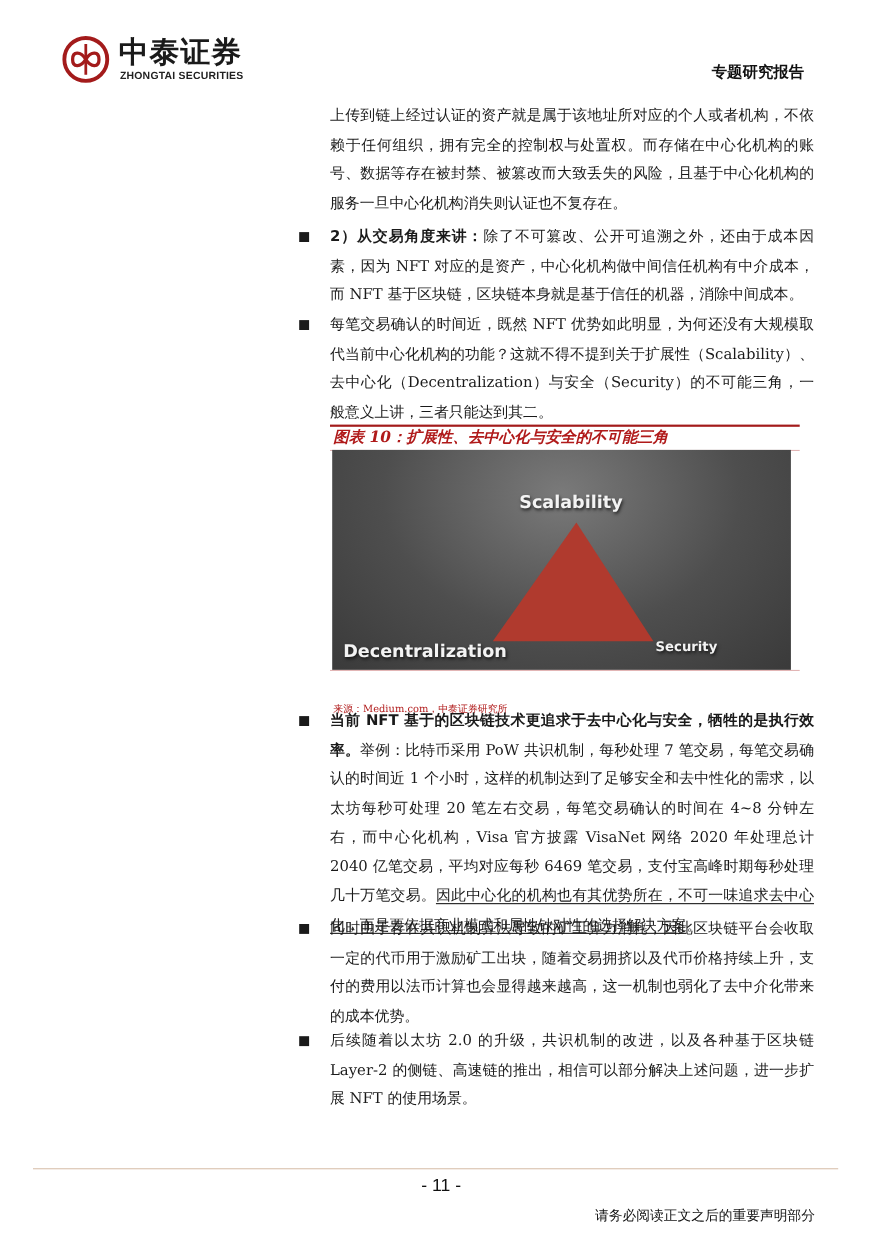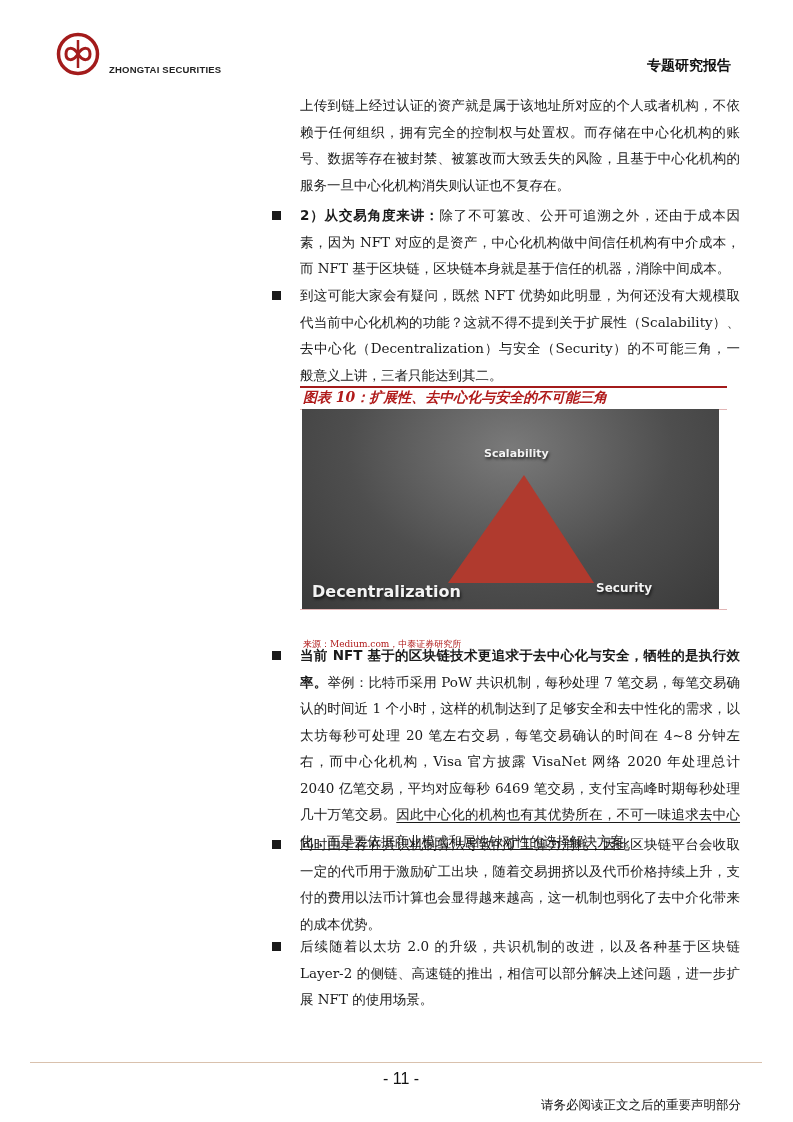--- a/index.html
+++ b/index.html
@@ -23,57 +23,58 @@
   .underline { text-decoration: underline; text-underline-offset: 3px; }
 
   
   .fig-top-line { left: 300px; top: 386px; width: 427px; height: 2px; background: #a31b1b; }
   .fig-title { left: 303px; top: 389px; font-size: 14px; font-weight: bold; font-style: italic; color: #b01a1a; font-family: "DejaVu Serif", serif; white-space: nowrap; }
   .fig-title-line { left: 300px; top: 409px; width: 427px; height: 1px; background: #e2b5b5; }
   .fig-img { left: 302px; top: 409px; width: 417px; height: 200px;
              background: radial-gradient(ellipse at 50% 20%, #7a7a7a 0%, #4e4e4e 55%, #3a3a3a 100%); overflow: hidden; }
   .tri { position: absolute; left: 0; top: 0; }
   .lbl { position: absolute; color: #f3f3f3; font-weight: bold; font-family: "DejaVu Sans", sans-serif; text-shadow: 1px 2px 3px rgba(0,0,0,0.7); white-space: nowrap; }
-  .lbl-top { left: 170px; top: 38px; font-size: 11px; margin-left: 12px; }
+  .lbl-top { left: 170px; top: 38px; font-size: 16px; }
   .lbl-left { left: 10px; top: 173px; font-size: 16px; }
   .lbl-right { left: 294px; top: 172px; font-size: 12px; }
   .fig-bottom-line { left: 300px; top: 609px; width: 427px; height: 1px; background: #e2b5b5; }
   .fig-source { left: 303px; top: 612px; font-size: 9px; color: #b01a1a; font-family: "DejaVu Serif", serif; white-space: nowrap; margin-top: 26px; }
 
   
   .footer-line { left: 30px; top: 1062px; width: 732px; height: 1px; background: #d9c1ad; }
   .page-num { left: 383px; top: 1070px; font-size: 16px; color: #111; font-family: "Liberation Sans", sans-serif; }
   .disclaimer { right: 52px; top: 1097px; font-size: 12.5px; font-weight: normal; color: #111; font-family: "DejaVu Serif", serif; }
 </style>
 </head>
 <body>
 
 <div class="abs logo">
   <svg class="logo-mark" viewBox="0 0 44 44">
     <circle cx="22" cy="22" r="19.5" fill="none" stroke="#a31b1b" stroke-width="3.5"></circle>
     <path d="M22 8 L22 36" stroke="#a31b1b" stroke-width="2.5"></path>
     <path d="M22 22 C17 14, 10 15, 10 22 C10 29, 17 30, 22 22 C27 14, 34 15, 34 22 C34 29, 27 30, 22 22 Z" fill="none" stroke="#a31b1b" stroke-width="3"></path>
   </svg>
+  <div class="logo-cn">中泰证券</div>
   <div class="logo-en">ZHONGTAI SECURITIES</div>
 </div>
 <div class="abs report-type">专题研究报告</div>
 
 <div class="abs para" style="top:92px;">上传到链上经过认证的资产就是属于该地址所对应的个人或者机构，不依赖于任何组织，拥有完全的控制权与处置权。而存储在中心化机构的账号、数据等存在被封禁、被篡改而大致丢失的风险，且基于中心化机构的服务一旦中心化机构消失则认证也不复存在。</div>
 
 <div class="abs bullet-row" style="top:202px;">
   <span class="bullet"></span>
   <div class="bullet-text" style="top:0;">
     <span class="lead">2）从交易角度来讲：</span><span>除了不可篡改、公开可追溯之外，还由于成本因素，因为 NFT 对应的是资产，中心化机构做中间信任机构有中介成本，而 NFT 基于区块链，区块链本身就是基于信任的机器，消除中间成本。</span>
   </div>
 </div>
 
 <div class="abs bullet-row" style="top:282px;">
   <span class="bullet"></span>
   <div class="bullet-text" style="top:0;">
-    <span>到这可能大家会有疑问，既然 NFT 优势如此明显，为何还没有大规模取代当前中心化机构的功能？这就不得不提到关于扩展性（Scalability）、去中心化（Decentralization）与安全（Security）的不可能三角，一般意义上讲，三者只能达到其二。</span>
+    <span>每笔交易确认的时间近，既然 NFT 优势如此明显，为何还没有大规模取代当前中心化机构的功能？这就不得不提到关于扩展性（Scalability）、去中心化（Decentralization）与安全（Security）的不可能三角，一般意义上讲，三者只能达到其二。</span>
   </div>
 </div>
 
 <div class="abs fig-top-line"></div>
 <div class="abs fig-title">图表 10：扩展性、去中心化与安全的不可能三角</div>
 <div class="abs fig-title-line"></div>
 <div class="abs fig-img">
   <svg class="tri" width="417" height="200" viewBox="0 0 417 200">
     <polygon points="222,66 146,174 292,174" fill="#b03a2e"></polygon>
   </svg>

